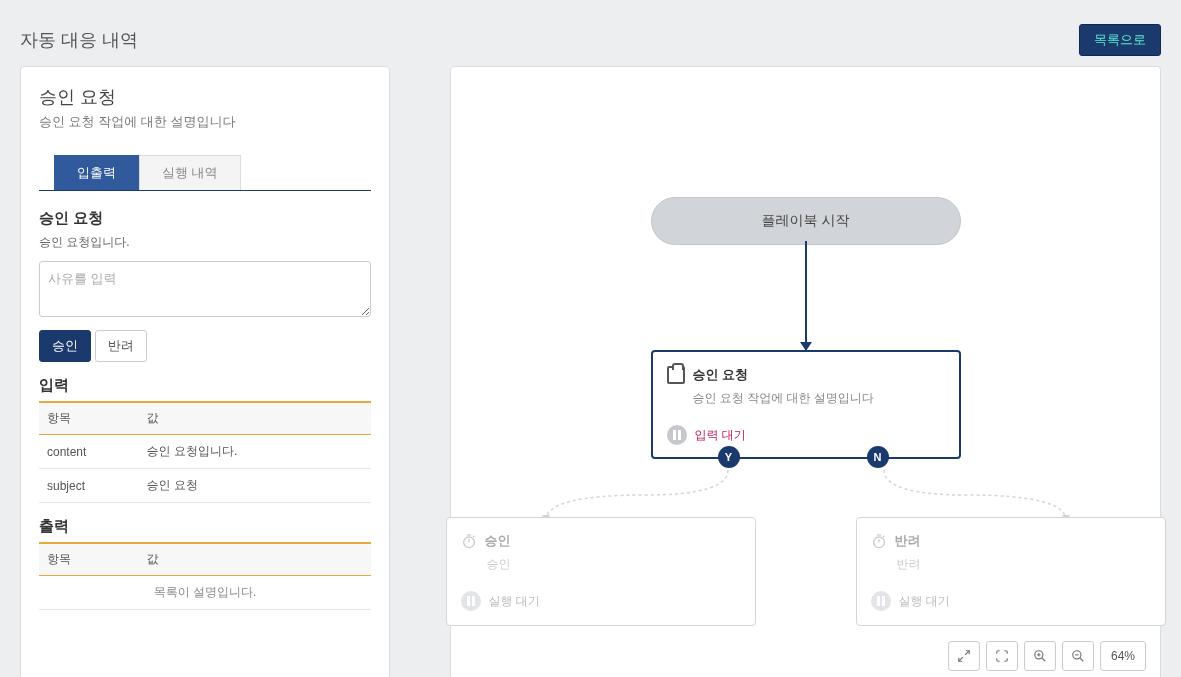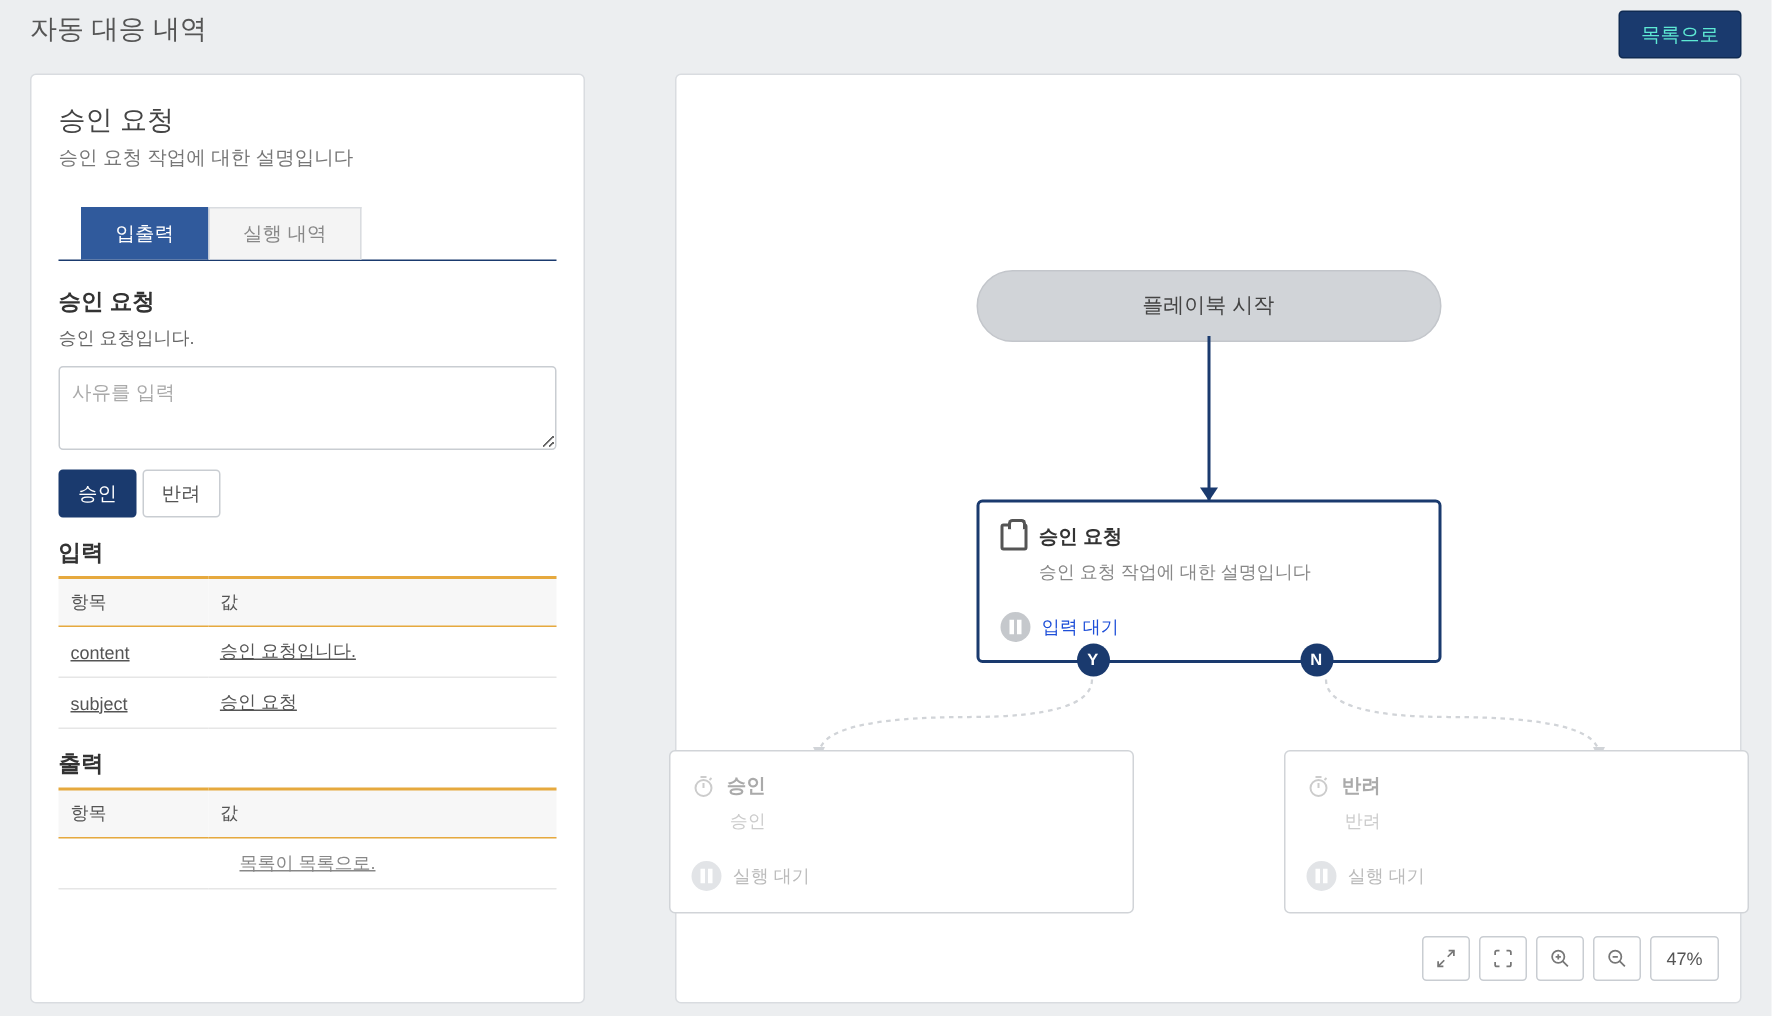--- a/index.html
+++ b/index.html
@@ -5,21 +5,22 @@
     * { box-sizing: border-box; margin: 0; padding: 0; }
     body {
       font-family: -apple-system, BlinkMacSystemFont, "Segoe UI", Arial, sans-serif;
       background: #eceef0;
       color: #333;
       font-size: 13px;
     }
     .page-header {
       display: flex;
       justify-content: space-between;
-      padding: 7px 20px 10px 20px;
+      align-items: center;
+      padding: 24px 20px 10px 20px;
     }
     .page-title {
       font-size: 18px;
       font-weight: 500;
       color: #555;
     }
     .btn-back {
       background: #1a3a6e;
       color: #5eead4;
       border: 1px solid #0f2a52;
@@ -134,21 +135,20 @@
     th {
       text-align: left;
       padding: 7px 8px;
       font-weight: 500;
       color: #555;
     }
     td {
       padding: 8px;
       border-bottom: 1px solid #e6e6e6;
       color: #555;
-      text-decoration: underline;
     }
     .empty-row td {
       text-align: center;
       color: #888;
     }
     
     .flow-canvas {
       position: relative;
       width: 100%;
       height: 570px;
@@ -173,21 +173,21 @@
       transform: translateX(-50%);
       width: 310px;
       background: #fff;
       border: 2px solid #1a3a6e;
       border-radius: 4px;
       padding: 14px 14px 12px 14px;
     }
     .node-head { display: flex; align-items: center; gap: 8px; margin-bottom: 6px; }
     .node-head-title { font-weight: 600; color: #333; font-size: 13px; }
     .node-desc { font-size: 12px; color: #888; margin-left: 26px; margin-bottom: 18px; }
-    .node-status { display: flex; align-items: center; gap: 8px; font-size: 12px; color: #1d4ed8; }
+    .node-status { display: flex; align-items: center; gap: 8px; font-size: 12px; color: #be185d; }
     .status-circle {
       width: 20px; height: 20px; border-radius: 50%;
       background: #c5c8cc; display: flex; align-items: center; justify-content: center;
     }
     .status-circle svg { width: 10px; height: 10px; }
     .branch-badge {
       position: absolute;
       bottom: -11px;
       width: 22px; height: 22px; border-radius: 50%;
       background: #1a3a6e; color: #fff;
@@ -332,21 +332,21 @@
     <div class="sub-title">출력</div>
     <table>
       <thead>
         <tr>
           <th style="width:30%">항목</th>
           <th>값</th>
         </tr>
       </thead>
       <tbody>
         <tr class="empty-row">
-          <td colspan="2">목록이 목록으로.</td>
+          <td colspan="2">목록이 설명입니다.</td>
         </tr>
       </tbody>
     </table>
   </div>
 
   <div class="panel right-panel">
     <div class="flow-canvas">
 
       <div class="node start-node">플레이북 시작</div>
 
@@ -452,16 +452,16 @@
             <line x1="7" y1="10" x2="13" y2="10"></line>
           </svg>
       </div>
       <div class="zoom-btn">
         <svg width="14" height="14" viewBox="0 0 24 24" fill="none" stroke="#777" stroke-width="2">
             <circle cx="10" cy="10" r="7"></circle>
             <line x1="21" y1="21" x2="15" y2="15"></line>
             <line x1="7" y1="10" x2="13" y2="10"></line>
           </svg>
       </div>
-      <div class="zoom-val">47%</div>
+      <div class="zoom-val">64%</div>
     </div>
   </div>
 </div>
 
 </body></html>

